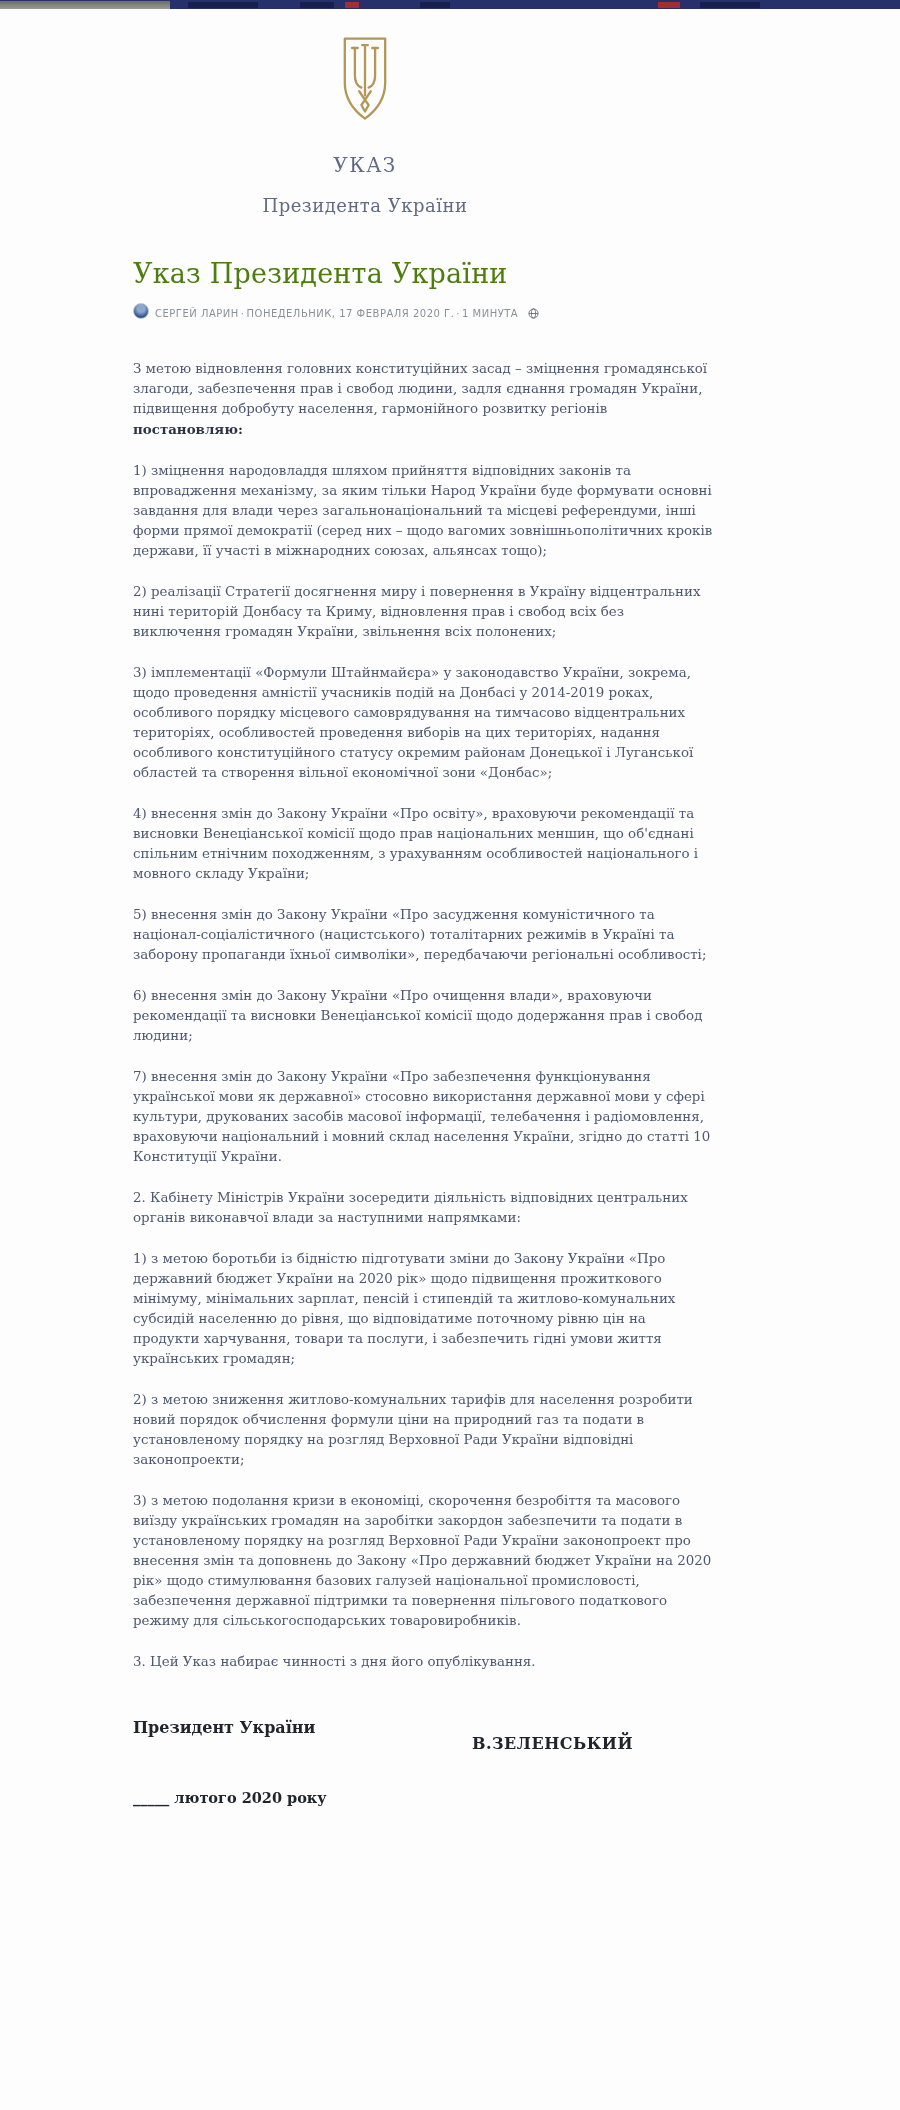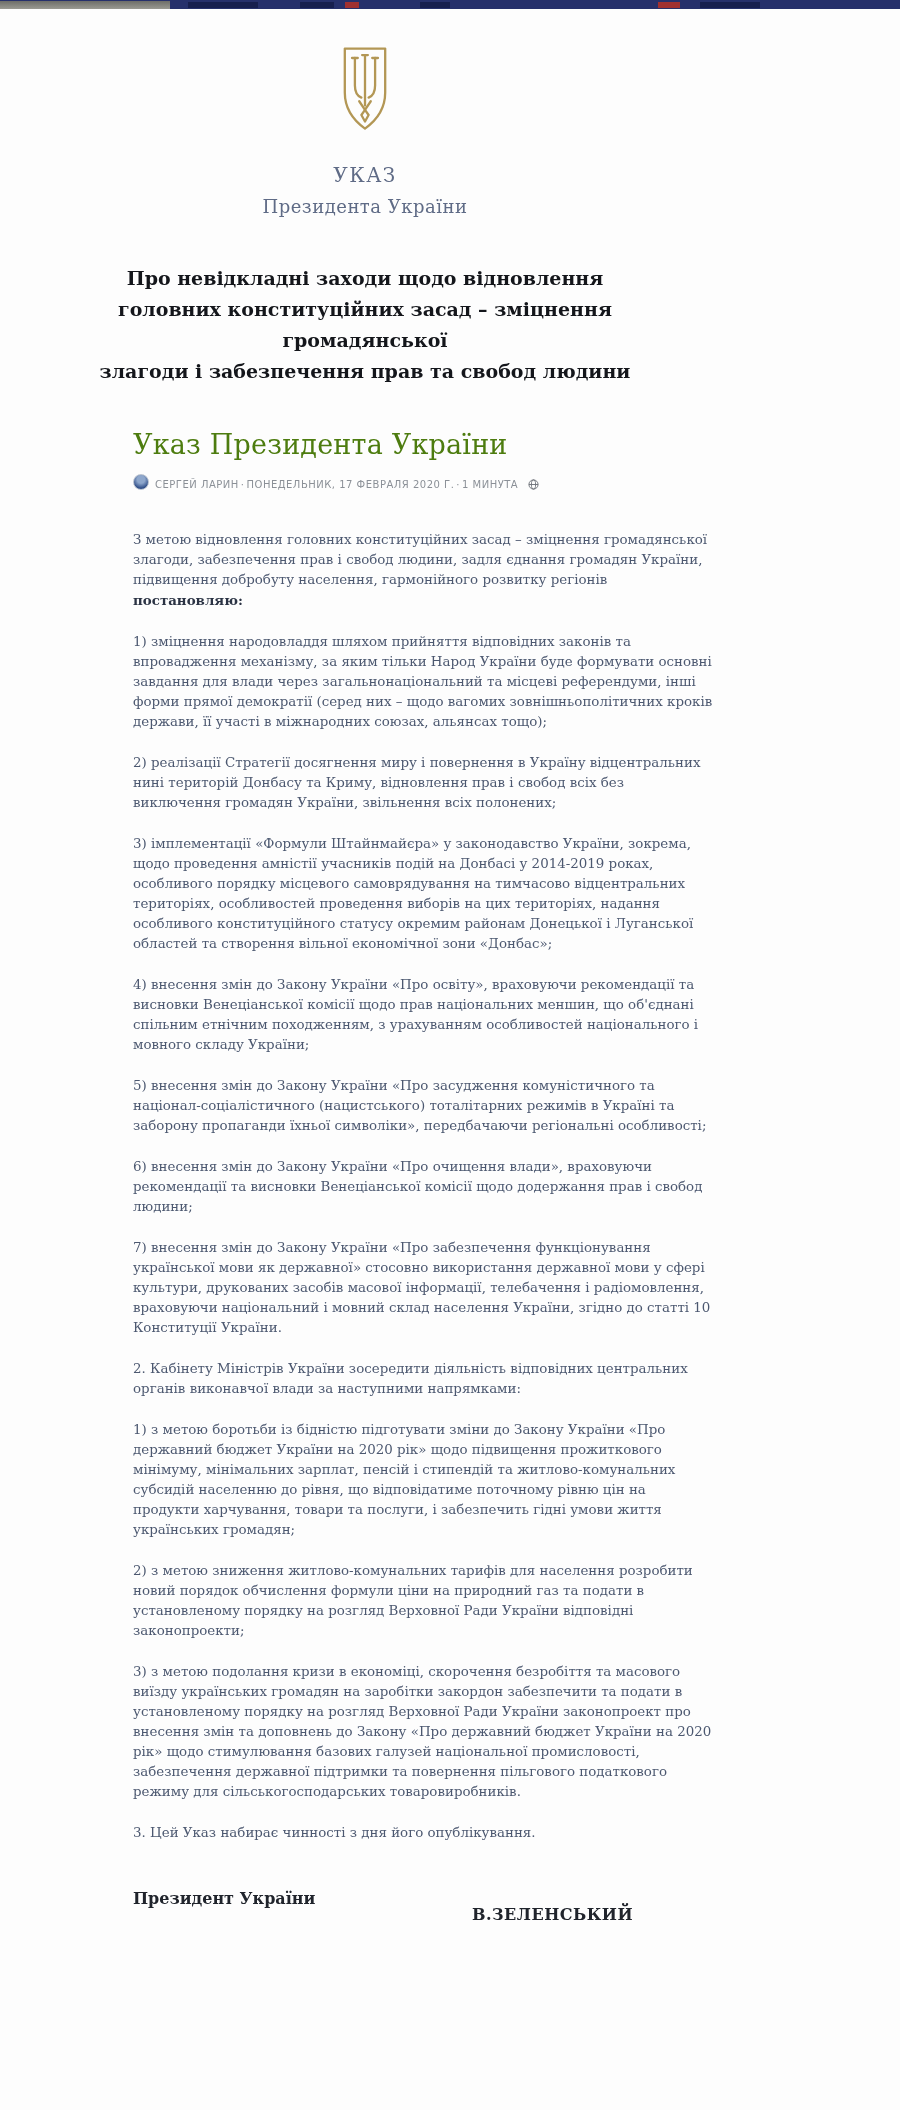--- a/index.html
+++ b/index.html
@@ -22,32 +22,32 @@
   .tb-smudge { position: absolute; top: 2px; height: 6px; background: #171f4e; }
   .tb-s1 { left: 188px; width: 70px; }
   .tb-s2 { left: 300px; width: 34px; }
   .tb-s3 { left: 420px; width: 30px; }
   .tb-s4 { left: 700px; width: 60px; }
   .tb-red { position: absolute; top: 2px; height: 6px; background: #a03030; }
   .tb-r1 { left: 345px; width: 14px; }
   .tb-r2 { left: 658px; width: 22px; }
 
   
-  .page { width: 730px; margin: 0; padding-top: 19px; }
+  .page { width: 730px; margin: 0; padding-top: 9px; }
 
   .emblem { margin: 26px auto 0; width: 52px; height: 88px; display: block; }
   .emblem svg { display: block; }
 
   .edict-word {
     margin-top: 30px; text-align: center;
     font-size: 20px; letter-spacing: 1.5px;
     color: #5f6b86;
   }
   .edict-sub {
-    margin-top: 9px; text-align: center;
+    margin-top: 18px; text-align: center;
     font-size: 18px; letter-spacing: 0.5px;
     color: #5f6b86;
   }
 
   .doc-title {
     margin: 46px auto 0; width: 660px;
     text-align: center;
     font-size: 19px; font-weight: bold;
     line-height: 31px;
     color: #14161b;
@@ -121,23 +121,20 @@
       <path d="M36 14 V84"></path>
       <path d="M28 78 L36 90 L44 78"></path>
       <path d="M36 90 L31 97 L36 106 L41 97 Z"></path>
       <path d="M18 18 h8 M46 18 h8 M32 14 h8"></path>
     </svg>
   </figure>
 
   <div class="edict-word">УКАЗ</div>
   <div class="edict-sub">Президента України</div>
 
-  <h1 class="doc-title">Про невідкладні заходи щодо відновлення
-головних конституційних засад – зміцнення громадянської
-злагоди і забезпечення прав та свобод людини</h1>
 
   <section class="article">
 
     <h2 class="post-title">Указ Президента України</h2>
 
     <div class="byline">
       <span class="avatar"></span>
       <span>
         <a href="#">СЕРГЕЙ ЛАРИН</a><span class="sep">·</span><span>ПОНЕДЕЛЬНИК, 17 ФЕВРАЛЯ 2020 Г.</span><span class="sep">·</span><span>1 МИНУТА</span>
       </span>
@@ -164,15 +161,16 @@
       <p>2) з метою зниження житлово-комунальних тарифів для населення розробити новий порядок обчислення формули ціни на природний газ та подати в установленому порядку на розгляд Верховної Ради України відповідні законопроекти;</p>
       <p>3) з метою подолання кризи в економіці, скорочення безробіття та масового виїзду українських громадян на заробітки закордон забезпечити та подати в установленому порядку на розгляд Верховної Ради України законопроект про внесення змін та доповнень до Закону «Про державний бюджет України на 2020 рік» щодо стимулювання базових галузей національної промисловості, забезпечення державної підтримки та повернення пільгового податкового режиму для сільськогосподарських товаровиробників.</p>
       <p>3. Цей Указ набирає чинності з дня його опублікування.</p>
     </div>
 
     <div class="sig-row">
       <span class="sig-left">Президент України</span>
       <span class="sig-right">В.ЗЕЛЕНСЬКИЙ</span>
     </div>
 
+    <p class="date-line">_____ лютого 2020 року</p>
 
   </section>
 </main>
 
 </body></html>

